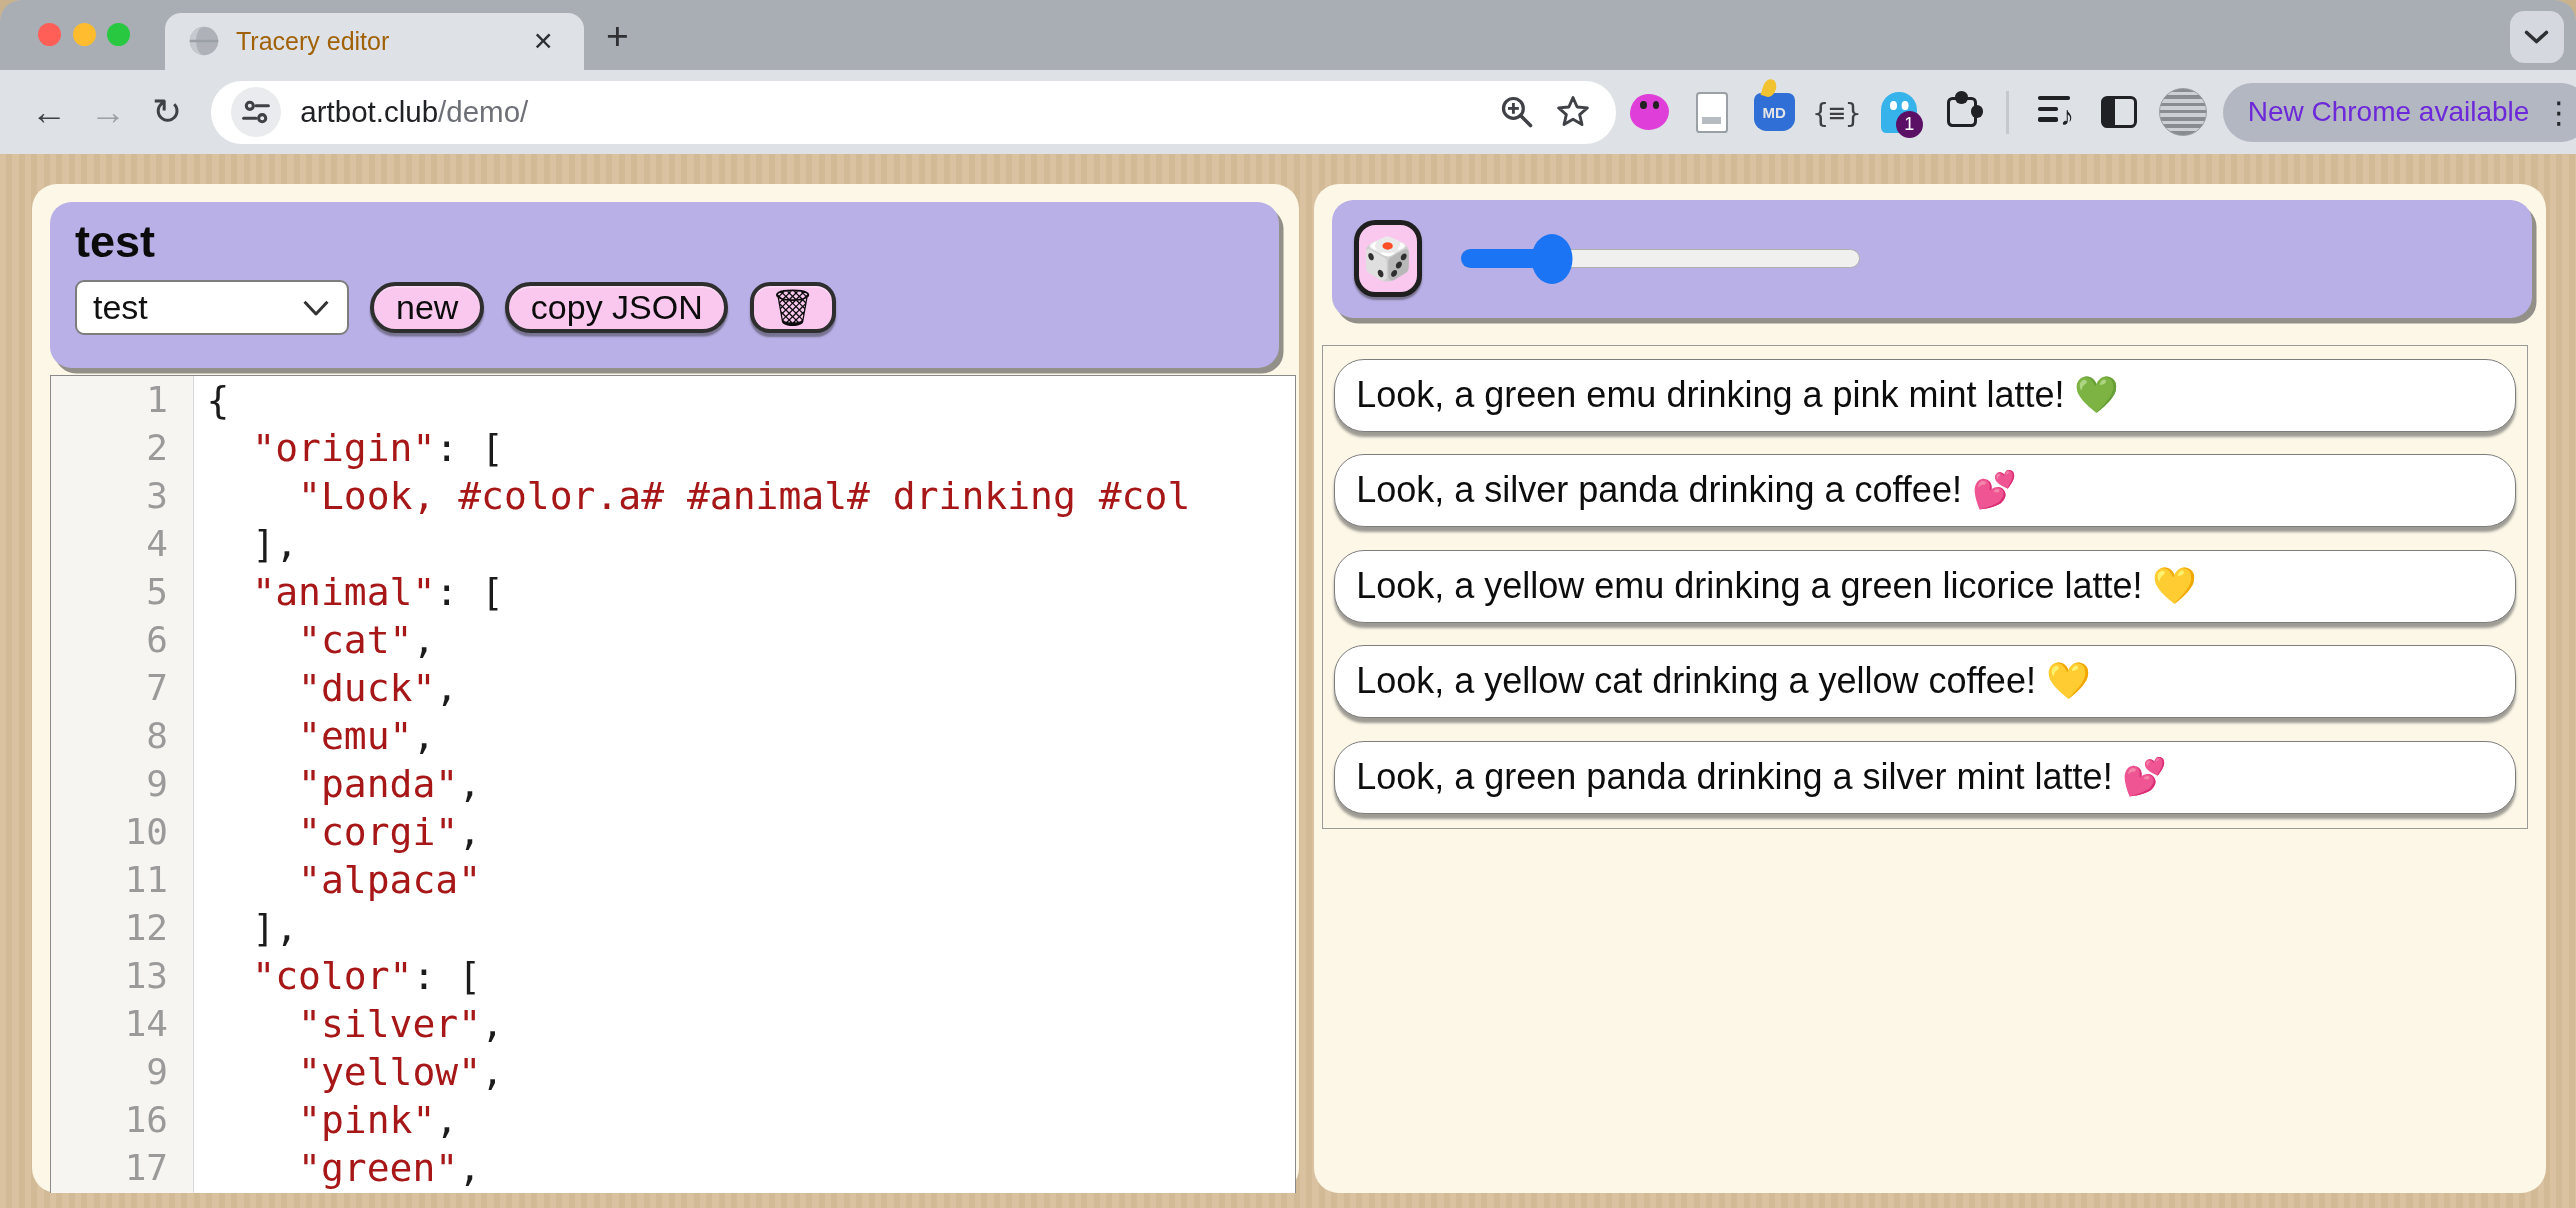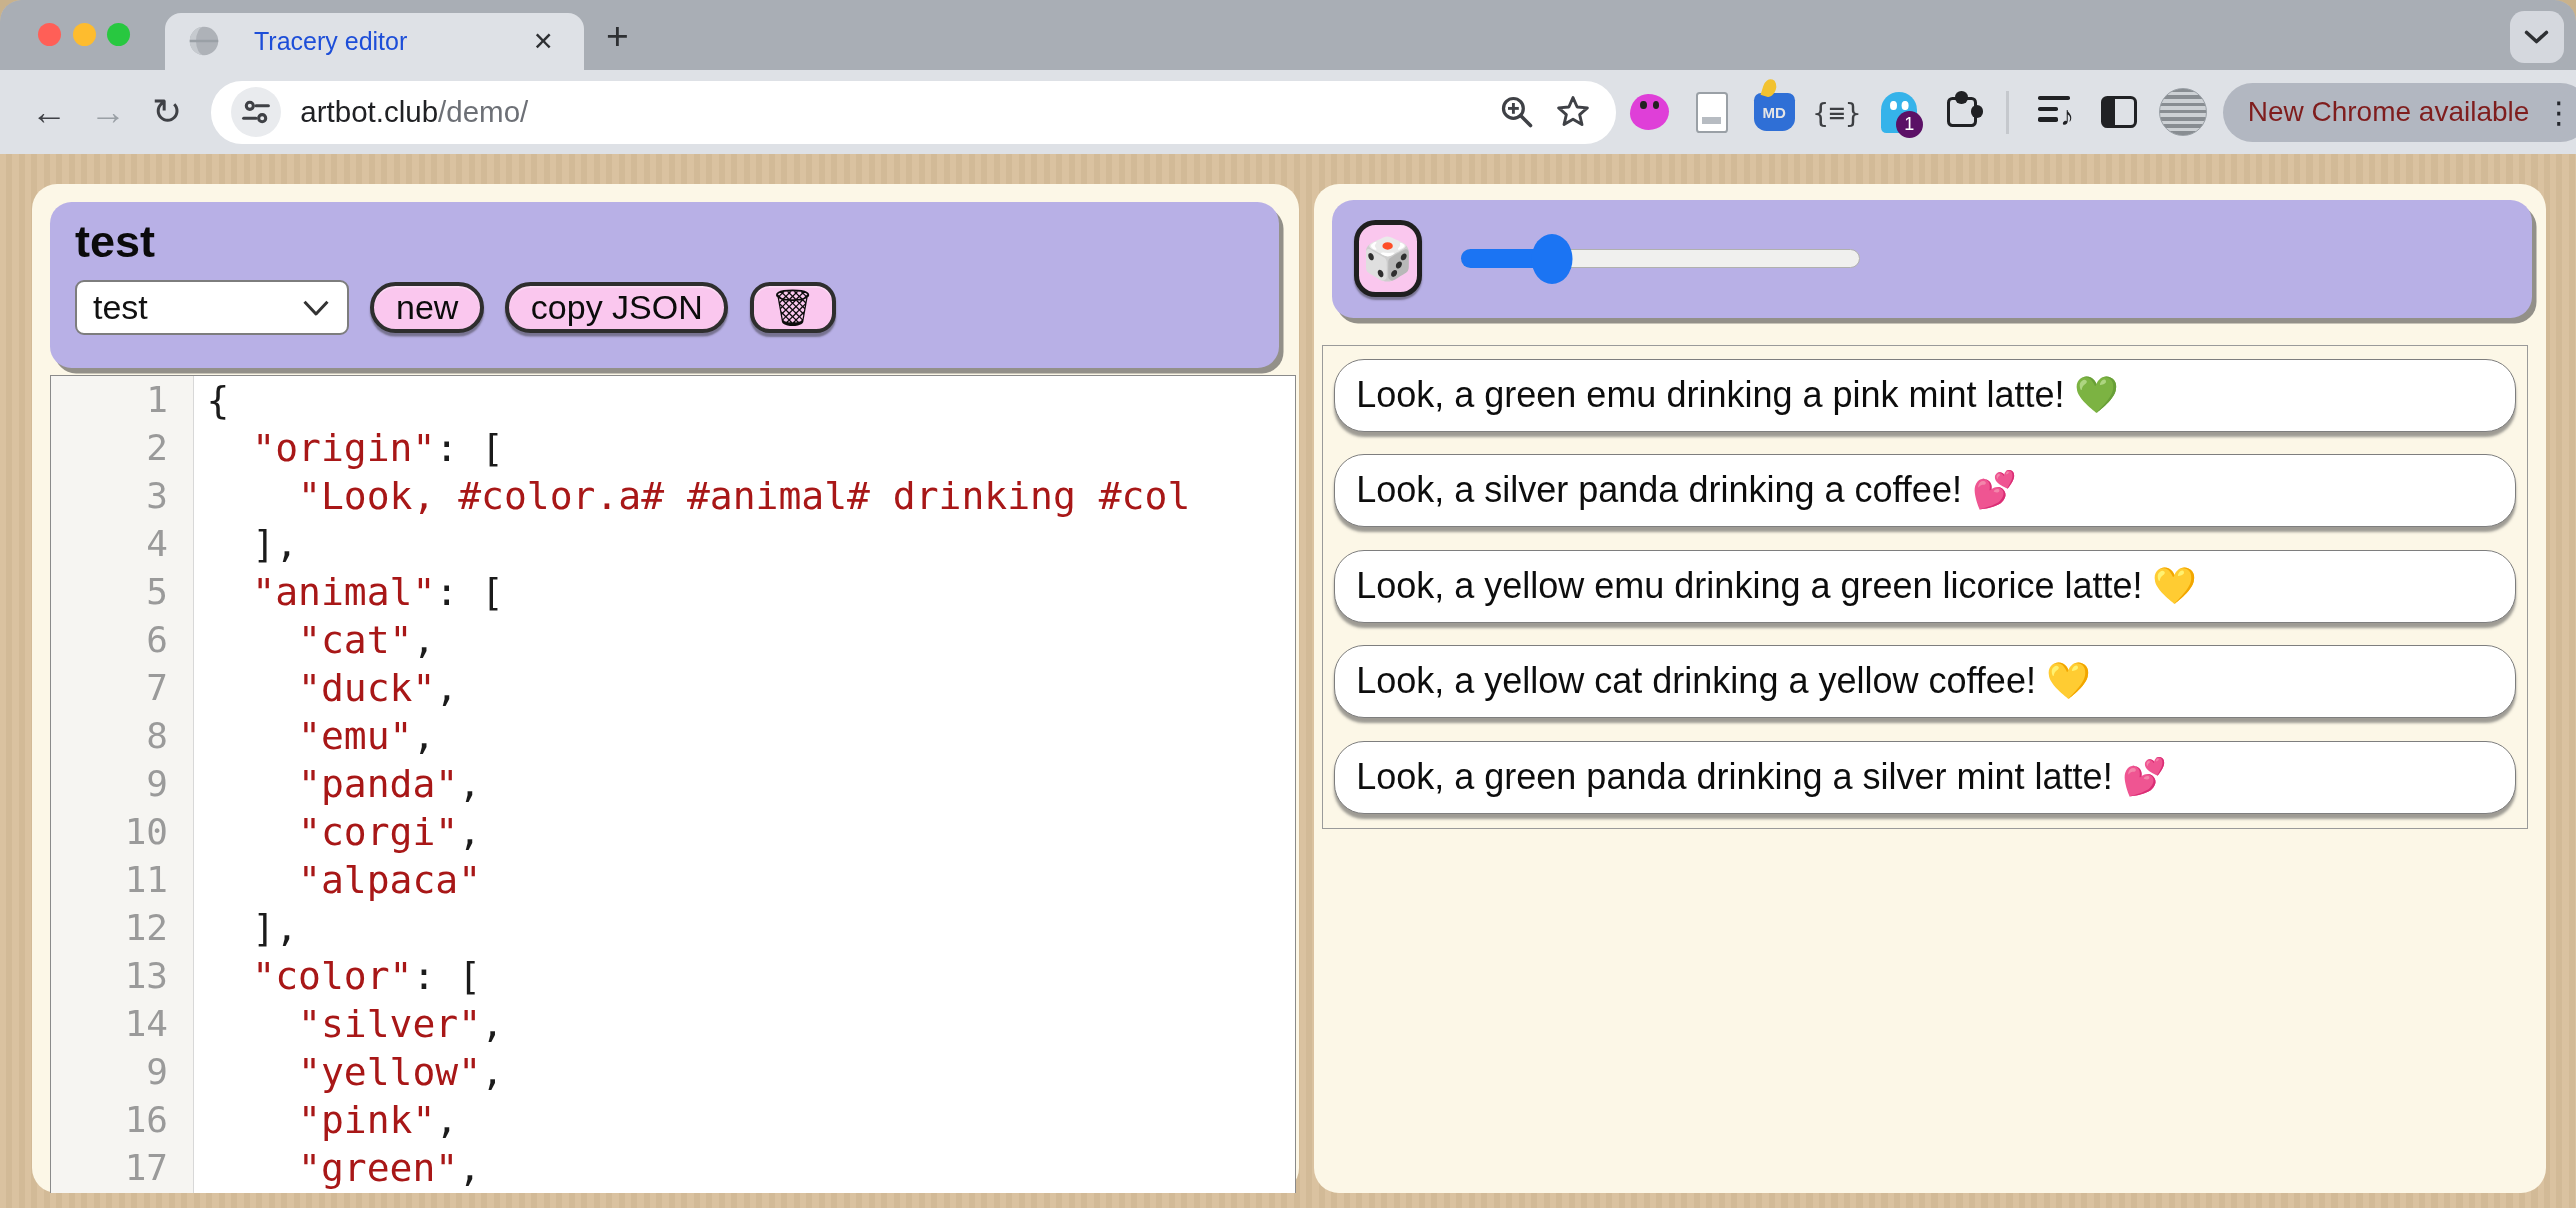--- a/index.html
+++ b/index.html
@@ -12,21 +12,21 @@
       #d8bf9b; }
 
   
   .tabstrip { position:relative; height:70px; background:#a9aeb5; }
   .lights { position:absolute; left:38px; top:23px; display:flex; gap:11.6px; }
   .light { width:23px; height:23px; border-radius:50%; }
   .light.r { background:#ff5f57; } .light.y { background:#febc2e; } .light.g { background:#28c840; }
   .tab { position:absolute; left:165px; top:12.5px; width:419px; height:57px; background:#dee1e6;
     border-radius:16px 16px 0 0; display:flex; align-items:center; padding:0 23px; }
   .favicon { width:32px; height:32px; flex:0 0 auto; }
-  .tab-title { flex:1; margin-left:34px; font-size:25px; color:#1d4ed8; white-space:nowrap; overflow:hidden; }
+  .tab-title { flex:1; margin-left:16px; font-size:25px; color:#a16207; white-space:nowrap; overflow:hidden; }
   .tab-close { font-size:25px; color:#2e3033; padding:1.8px 7.2px; border-radius:7.2px; cursor:default; }
   .newtab { position:absolute; left:594px; top:14.3px; width:47px; height:47px; border-radius:10.7px;
     font-size:39px; line-height:43px; text-align:center; color:#2e3033; }
   .tabsearch { position:absolute; right:12.5px; top:10.7px; width:54px; height:52px; border-radius:14.3px;
     background:#d5d8de; display:flex; align-items:center; justify-content:center; }
 
   
   .toolbar { height:84px; background:#dee1e6; display:flex; align-items:center; padding:0 19.7px; }
   .navbtn { width:59px; height:59px; border-radius:50%; display:flex; align-items:center; justify-content:center;
     font-size:36px; color:#3f4146; flex:0 0 auto; }
@@ -36,21 +36,21 @@
   .tune-wrap { width:50px; height:50px; border-radius:50%; background:#e9ebee; display:flex; align-items:center; justify-content:center; }
   .url { margin-left:19.7px; font-size:29.5px; flex:1; white-space:nowrap; }
   .url .host { color:#202124; } .url .path { color:#6d7076; }
   .omni-ic { width:47px; height:47px; display:flex; align-items:center; justify-content:center; margin-left:9px; }
   .ext { width:59px; height:64px; display:flex; align-items:center; justify-content:center; margin-left:3.6px; flex:0 0 auto; position:relative; }
   .sep { width:2.7px; height:43px; background:#c5c8cd; margin:0 14.3px; flex:0 0 auto; }
   .avatar { width:48px; height:48px; border-radius:50%; margin-left:10.7px; flex:0 0 auto;
     background:repeating-linear-gradient(0deg,#888d92 0 3.6px,#cdd1d5 3.6px 7.2px); border:0.9px solid #9aa0a6; }
   .update-pill { margin-left:16px; height:59px; background:#b2b7c1; border-radius:29.5px;
     display:flex; align-items:center; padding:0 16px 0 25px; flex:0 0 auto; }
-  .update-pill .lbl { font-size:28px; color:#7f1d1d; }
+  .update-pill .lbl { font-size:28px; color:#6d28d9; }
   .update-pill .dots { font-size:30px; color:#24262c; margin-left:14.3px; letter-spacing:0; }
 
   
   .blob { width:39px; height:36px; background:#df3fd8; border-radius:46% 54% 52% 48%/55% 48% 52% 45%; position:relative; }
   .blob i { position:absolute; width:6.3px; height:8px; background:#222; border-radius:50%; top:7.2px; }
   .blob i.e1{ left:10.7px; } .blob i.e2{ left:23px; }
   .doc { width:32px; height:41px; background:#fff; border:2.7px solid #9aa0a6; border-radius:3.6px; position:relative; }
   .doc i { position:absolute; left:4.5px; right:4.5px; bottom:6.3px; height:7.2px; background:#b7bcc2; }
   .md { width:41px; height:38px; background:#2f6fd6; border-radius:7.2px 7.2px 12.5px 12.5px; color:#e5e5e5; font-weight:bold;
     font-size:15px; display:flex; align-items:center; justify-content:center; position:relative; }

